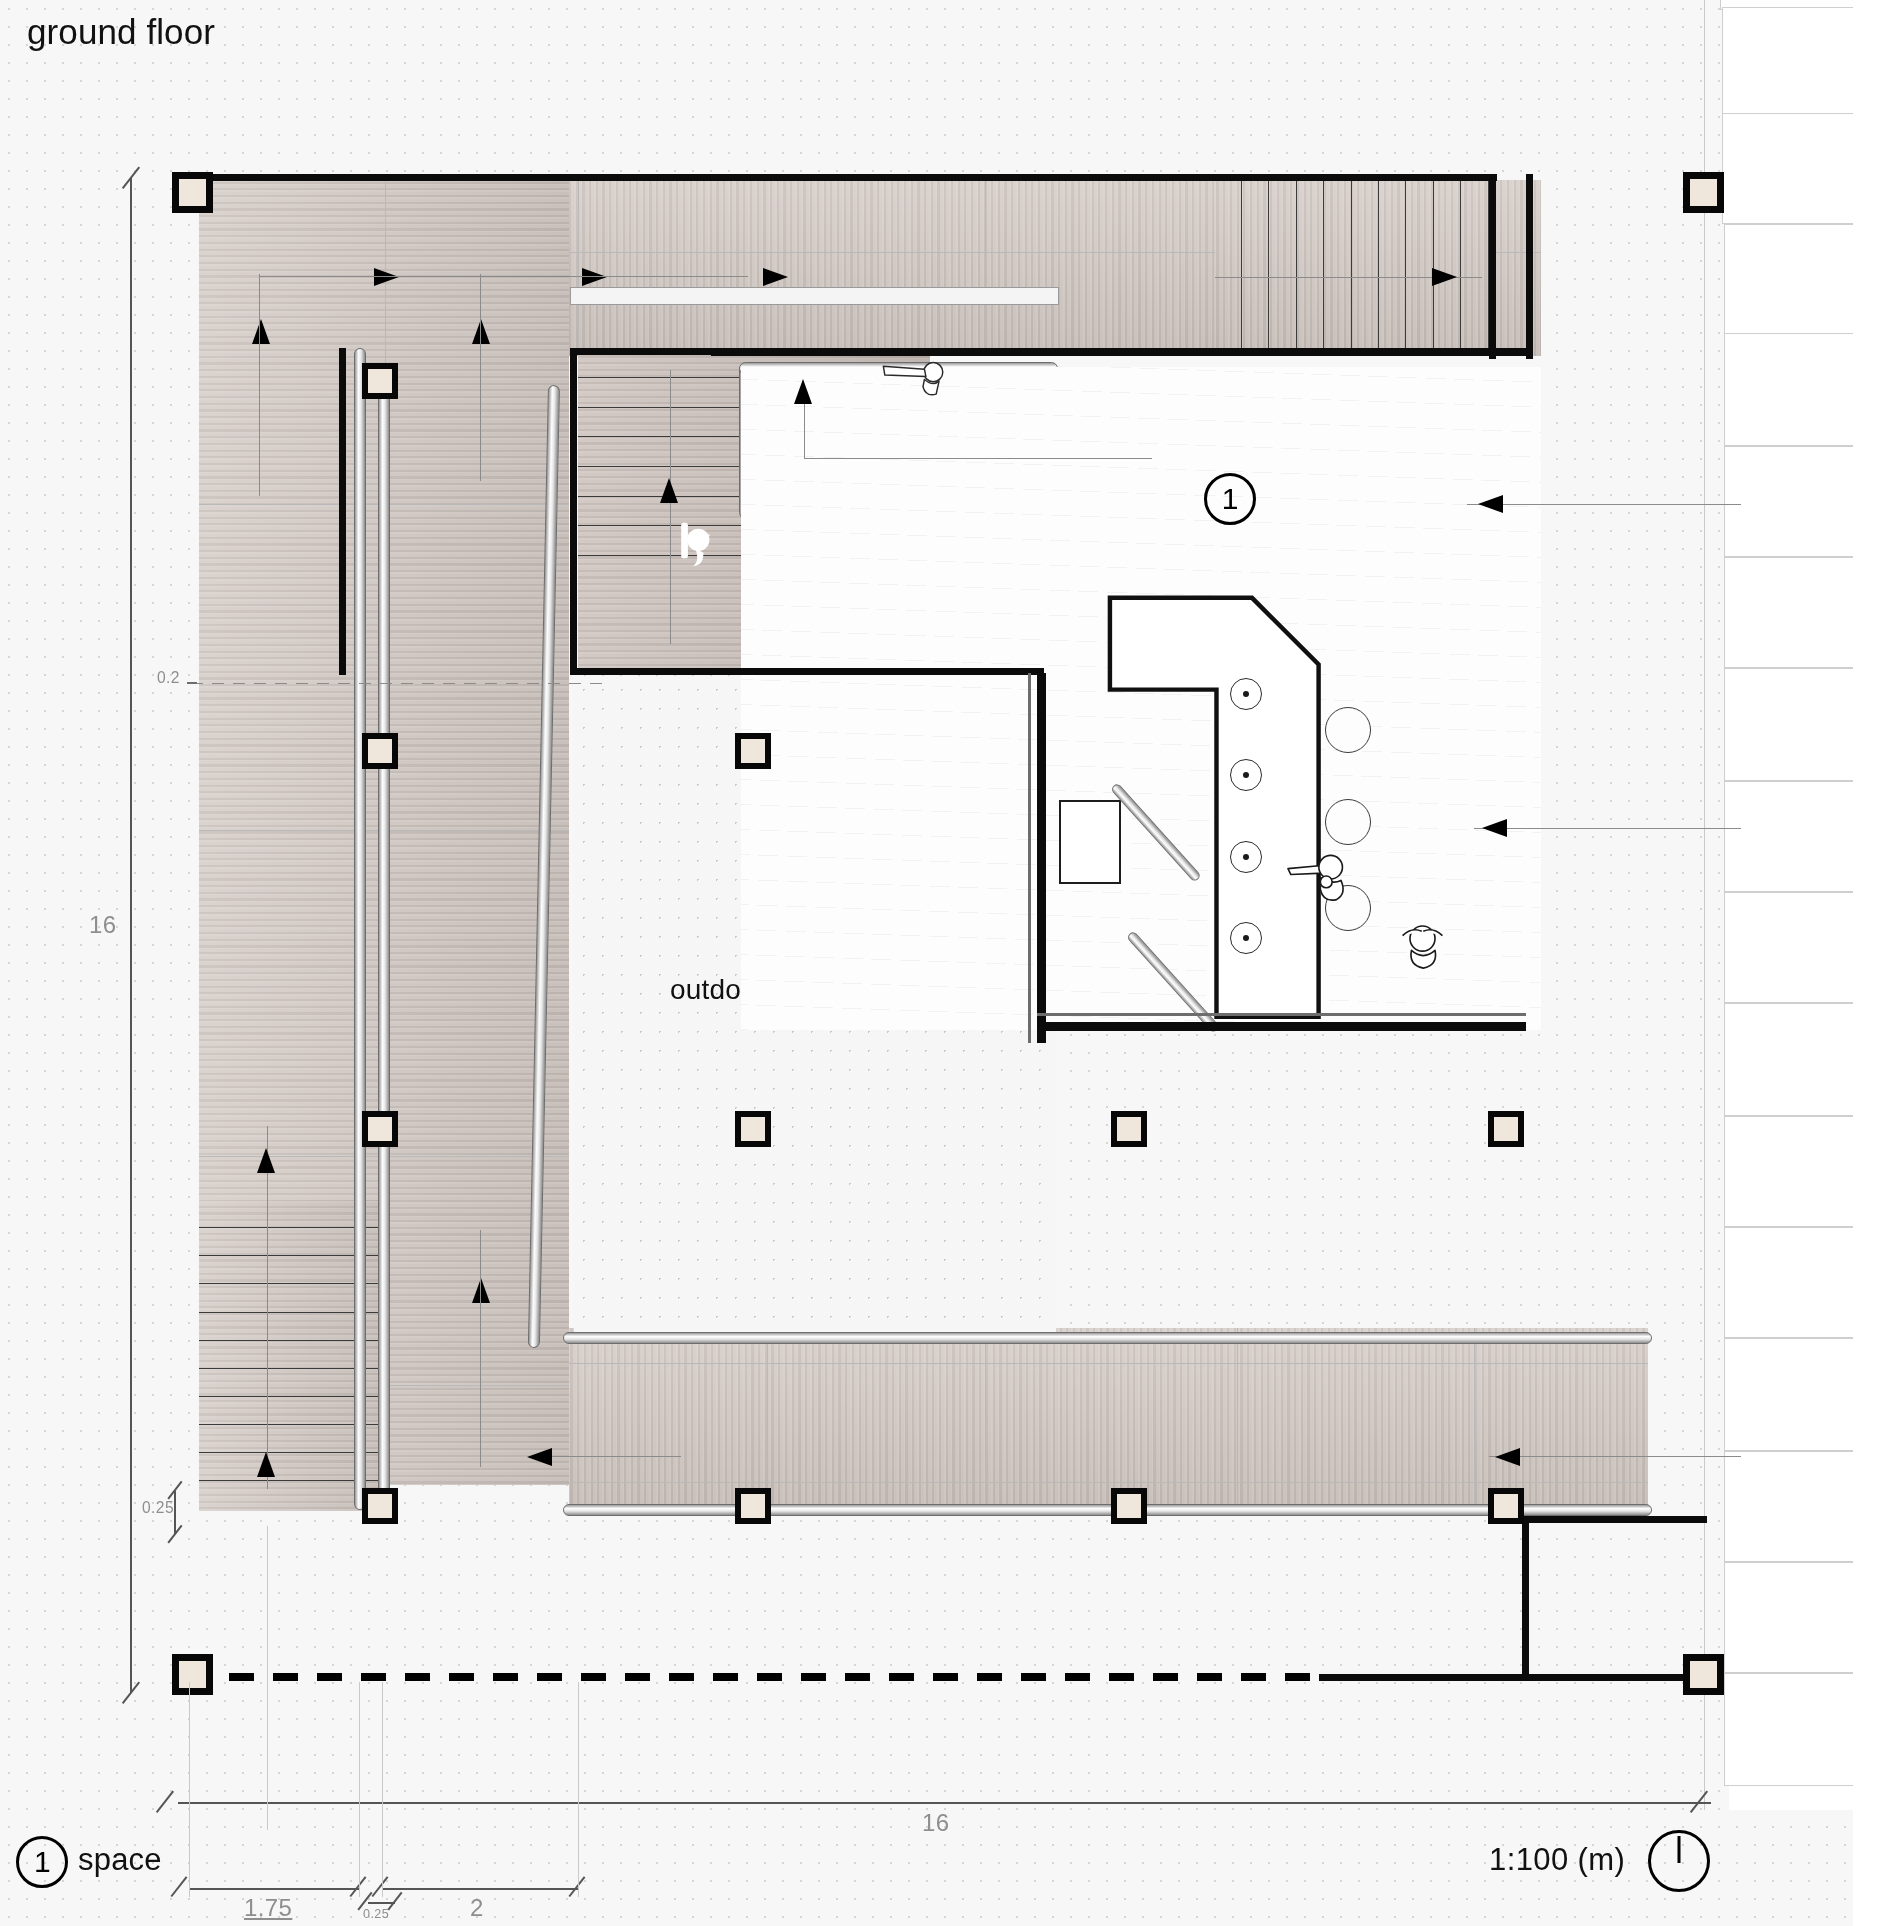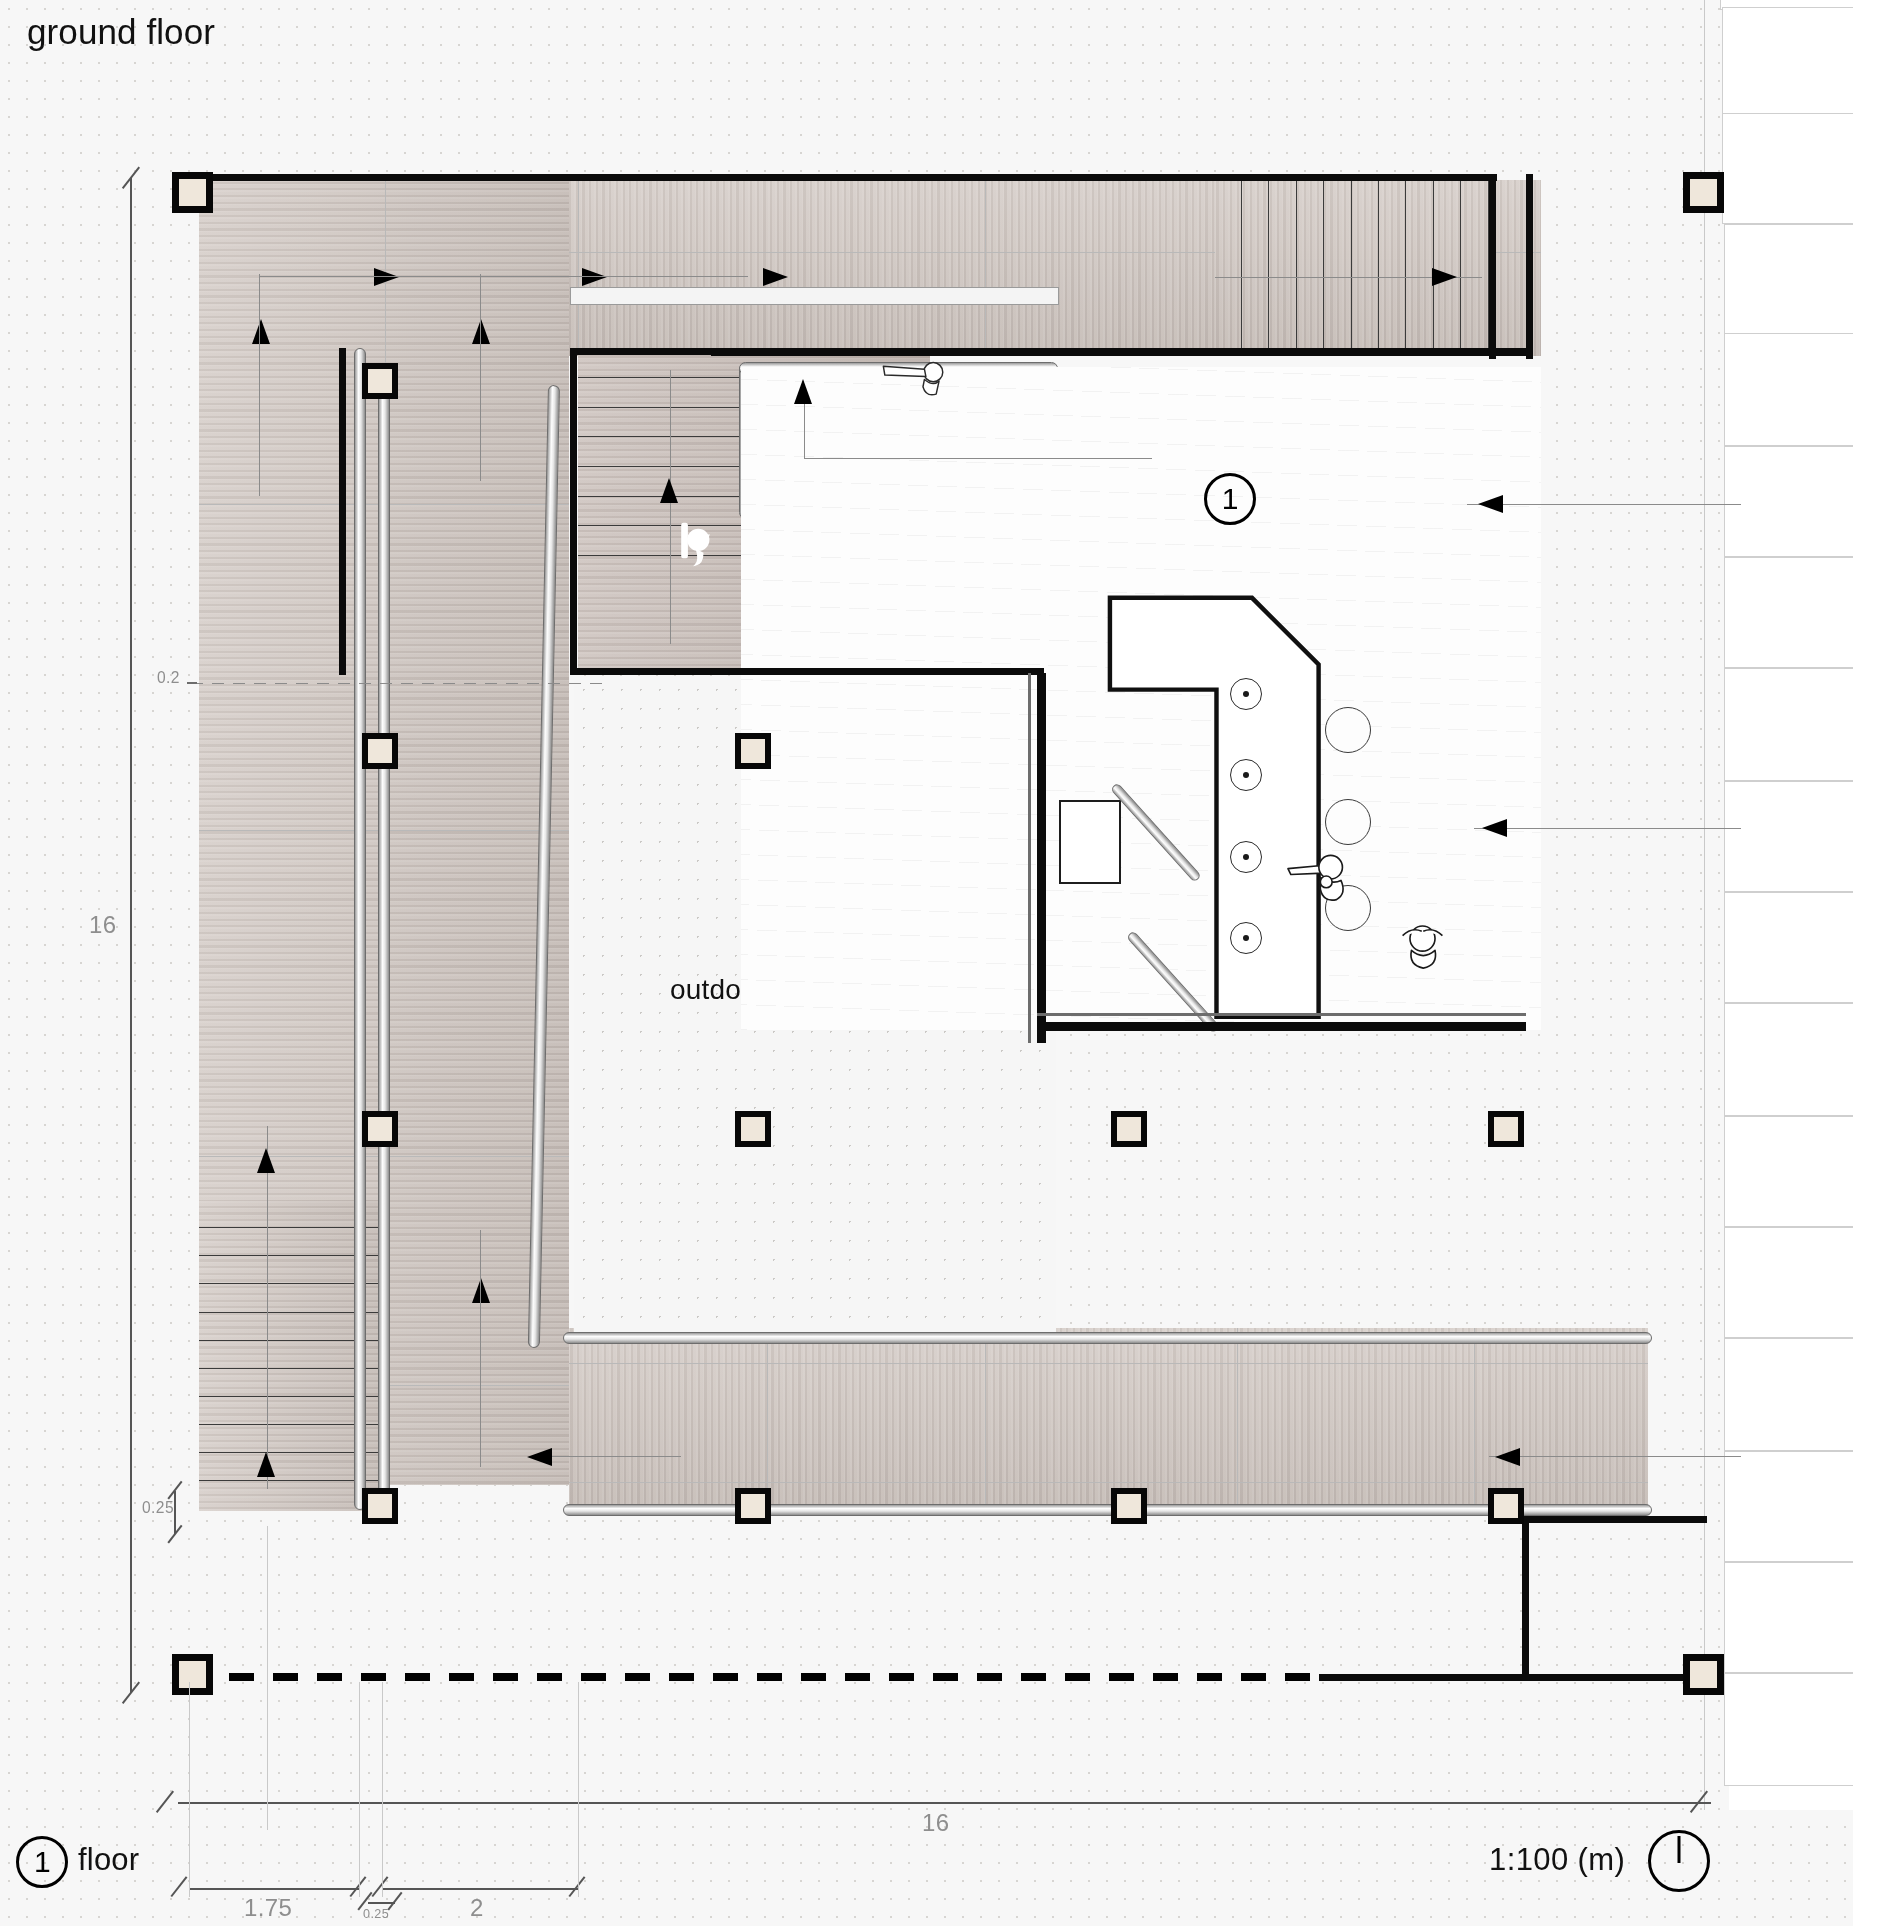--- a/index.html
+++ b/index.html
@@ -438,38 +438,38 @@
   <div class="tick" style="left:174px;top:1523px;height:22px;transform:rotate(38deg);"></div>
 
   <div class="dimline" style="left:178px;top:1802px;width:1533px;height:1.5px;"></div>
   <div class="tick" style="left:164px;top:1788px;height:27px;transform:rotate(38deg);"></div>
   <div class="tick" style="left:1698px;top:1788px;height:27px;transform:rotate(38deg);"></div>
   <div class="dimtext" style="left:922px;top:1809px;">16</div>
 
   <div class="dimline" style="left:189px;top:1888px;width:170px;height:1.5px;"></div>
   <div class="tick" style="left:178px;top:1874px;height:25px;transform:rotate(38deg);"></div>
   <div class="tick" style="left:357px;top:1874px;height:25px;transform:rotate(38deg);"></div>
-  <div class="dimtext" style="left:244px;top:1894px;">1.75</div>
+  <div class="dimtext" style="left:244px;top:1894px;text-decoration:underline;">1.75</div>
 
   <div class="dimline" style="left:382px;top:1888px;width:196px;height:1.5px;"></div>
   <div class="tick" style="left:379px;top:1874px;height:25px;transform:rotate(38deg);"></div>
   <div class="tick" style="left:576px;top:1874px;height:25px;transform:rotate(38deg);"></div>
   <div class="dimtext" style="left:470px;top:1894px;">2</div>
 
   <div class="dimline" style="left:368px;top:1902px;width:27px;height:1.5px;"></div>
   <div class="tick" style="left:364px;top:1890px;height:22px;transform:rotate(38deg);"></div>
   <div class="tick" style="left:394px;top:1890px;height:22px;transform:rotate(38deg);"></div>
   <div class="dimtext tiny" style="left:363px;top:1907px;">0.25</div>
 
   <div class="extline" style="left:189px;top:1682px;height:215px;"></div>
   <div class="extline" style="left:267px;top:1526px;height:304px;"></div>
   <div class="extline" style="left:359px;top:1682px;height:215px;"></div>
   <div class="extline" style="left:382px;top:1682px;height:215px;"></div>
   <div class="extline" style="left:578px;top:1682px;height:215px;"></div>
 
   <div class="tag" style="left:16.3px;top:1836px;width:46px;height:46px;">1</div>
-  <div class="legendtext" style="left:78px;top:1842px;">floor</div>
+  <div class="legendtext" style="left:78px;top:1842px;">space</div>
 
   <div class="scaletext" style="left:1489px;top:1842px;">1:100 (m)</div>
   <div class="northcircle" style="left:1648px;top:1830px;width:56px;height:56px;"></div>
 
 </div>
 
 
 </body></html>

